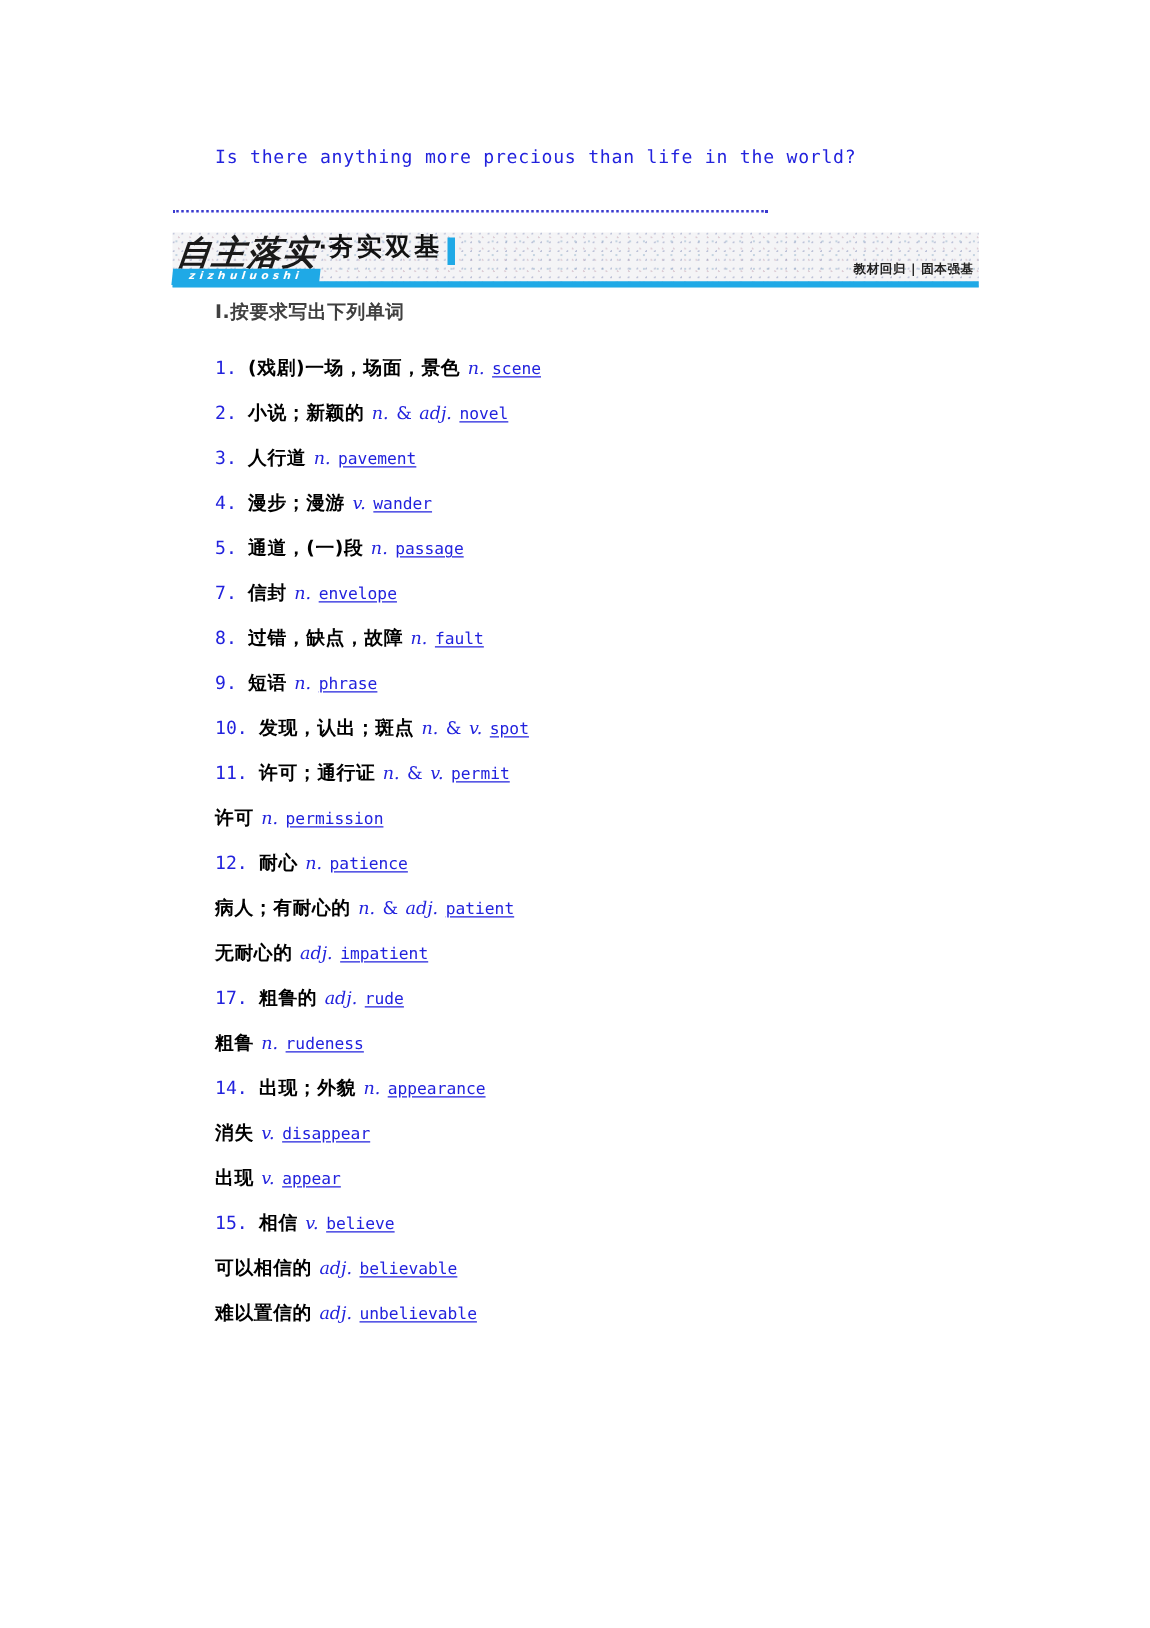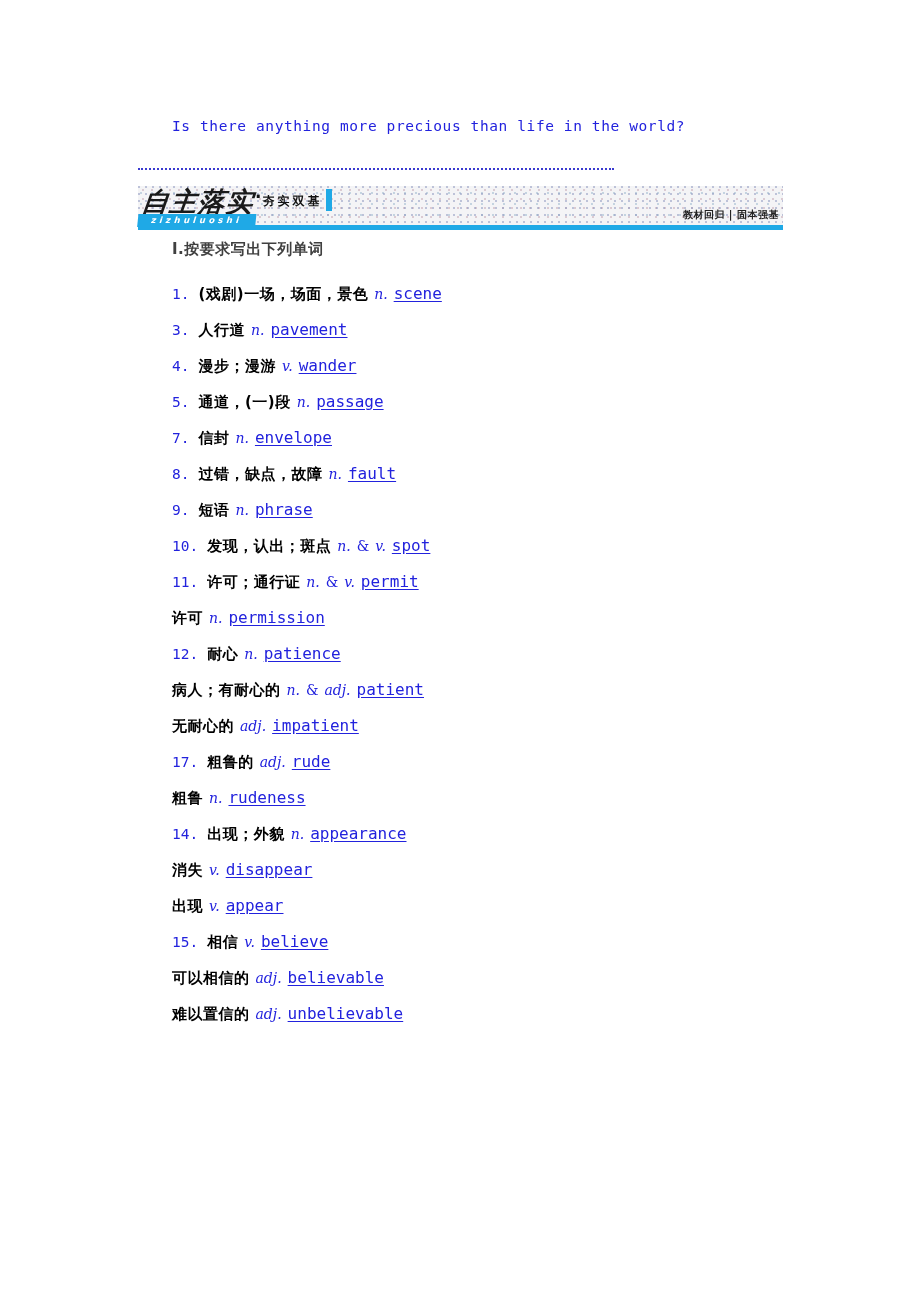--- a/index.html
+++ b/index.html
@@ -99,21 +99,21 @@
   }
   #banner-dot {
     font-family: "DejaVu Sans", "Liberation Sans", sans-serif;
     font-size: 17px;
     font-weight: bold;
     color: #111111;
     padding: 0 1px 8px 1px;
   }
   #banner-subtitle {
     font-family: "DejaVu Sans", "Liberation Sans", sans-serif;
-    font-size: 12px;
+    font-size: 20px;
     font-weight: bold;
     color: #111111;
     letter-spacing: 3px;
     padding-bottom: 5px;
   }
   #banner-accent-block {
     width: 6px;
     height: 22px;
     background: #1fa9e6;
     margin: 0 0 4px 4px;
@@ -176,21 +176,21 @@
     color: #2222dd;
     padding: 0 1px;
   }
   .vocab-amp {
     font-family: "DejaVu Serif", "Liberation Serif", serif;
     font-size: 14px;
     color: #2222dd;
   }
   .vocab-answer {
     font-family: "DejaVu Sans Mono", "Liberation Mono", monospace;
-    font-size: 16px;
+    font-size: 13px;
     color: #2222dd;
     text-decoration: underline;
     text-underline-offset: 2px;
   }
   .sp { display: inline-block; width: 5px; }
   .sp-wide { display: inline-block; width: 9px; }
 </style>
 </head>
 <body>
 
@@ -209,20 +209,21 @@
     <div id="banner-accent-block"></div>
   </div>
   <div id="banner-right-label">教材回归 | 固本强基</div>
   <div id="banner-underbar"></div>
 </div>
 
 <div id="question-heading">Ⅰ.按要求写出下列单词</div>
 
 <div id="vocab-list">
     <div class="vocab-line"><span class="vocab-num">1.</span><span class="sp-wide"></span><span class="vocab-cn">(戏剧)一场，场面，景色</span><span class="sp"></span><span class="vocab-pos">n.</span><span class="sp"></span><span class="vocab-answer">scene</span></div>
+    <div class="vocab-line"><span class="vocab-num">2.</span><span class="sp-wide"></span><span class="vocab-cn">小说；新颖的</span><span class="sp"></span><span class="vocab-pos">n.</span><span class="sp"></span><span class="vocab-amp">&amp;</span><span class="sp"></span><span class="vocab-pos">adj.</span><span class="sp"></span><span class="vocab-answer">novel</span></div>
     <div class="vocab-line"><span class="vocab-num">3.</span><span class="sp-wide"></span><span class="vocab-cn">人行道</span><span class="sp"></span><span class="vocab-pos">n.</span><span class="sp"></span><span class="vocab-answer">pavement</span></div>
     <div class="vocab-line"><span class="vocab-num">4.</span><span class="sp-wide"></span><span class="vocab-cn">漫步；漫游</span><span class="sp"></span><span class="vocab-pos">v.</span><span class="sp"></span><span class="vocab-answer">wander</span></div>
     <div class="vocab-line"><span class="vocab-num">5.</span><span class="sp-wide"></span><span class="vocab-cn">通道，(一)段</span><span class="sp"></span><span class="vocab-pos">n.</span><span class="sp"></span><span class="vocab-answer">passage</span></div>
     <div class="vocab-line"><span class="vocab-num">7.</span><span class="sp-wide"></span><span class="vocab-cn">信封</span><span class="sp"></span><span class="vocab-pos">n.</span><span class="sp"></span><span class="vocab-answer">envelope</span></div>
     <div class="vocab-line"><span class="vocab-num">8.</span><span class="sp-wide"></span><span class="vocab-cn">过错，缺点，故障</span><span class="sp"></span><span class="vocab-pos">n.</span><span class="sp"></span><span class="vocab-answer">fault</span></div>
     <div class="vocab-line"><span class="vocab-num">9.</span><span class="sp-wide"></span><span class="vocab-cn">短语</span><span class="sp"></span><span class="vocab-pos">n.</span><span class="sp"></span><span class="vocab-answer">phrase</span></div>
     <div class="vocab-line"><span class="vocab-num">10.</span><span class="sp-wide"></span><span class="vocab-cn">发现，认出；斑点</span><span class="sp"></span><span class="vocab-pos">n.</span><span class="sp"></span><span class="vocab-amp">&amp;</span><span class="sp"></span><span class="vocab-pos">v.</span><span class="sp"></span><span class="vocab-answer">spot</span></div>
     <div class="vocab-line"><span class="vocab-num">11.</span><span class="sp-wide"></span><span class="vocab-cn">许可；通行证</span><span class="sp"></span><span class="vocab-pos">n.</span><span class="sp"></span><span class="vocab-amp">&amp;</span><span class="sp"></span><span class="vocab-pos">v.</span><span class="sp"></span><span class="vocab-answer">permit</span></div>
     <div class="vocab-line"><span class="vocab-cn">许可</span><span class="sp"></span><span class="vocab-pos">n.</span><span class="sp"></span><span class="vocab-answer">permission</span></div>
     <div class="vocab-line"><span class="vocab-num">12.</span><span class="sp-wide"></span><span class="vocab-cn">耐心</span><span class="sp"></span><span class="vocab-pos">n.</span><span class="sp"></span><span class="vocab-answer">patience</span></div>

